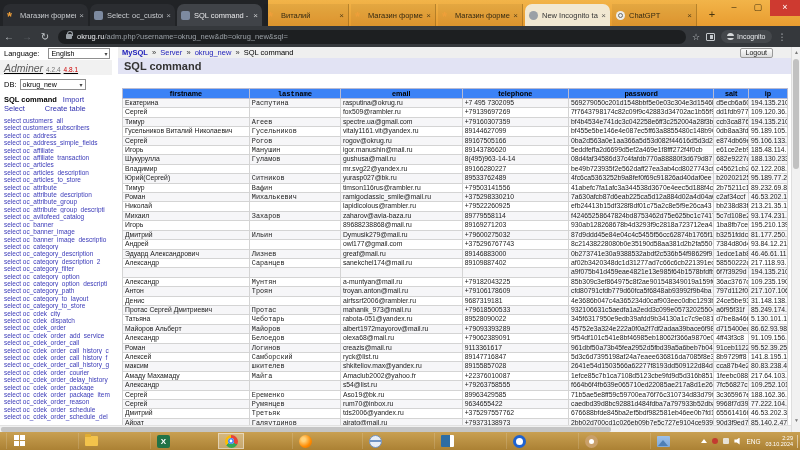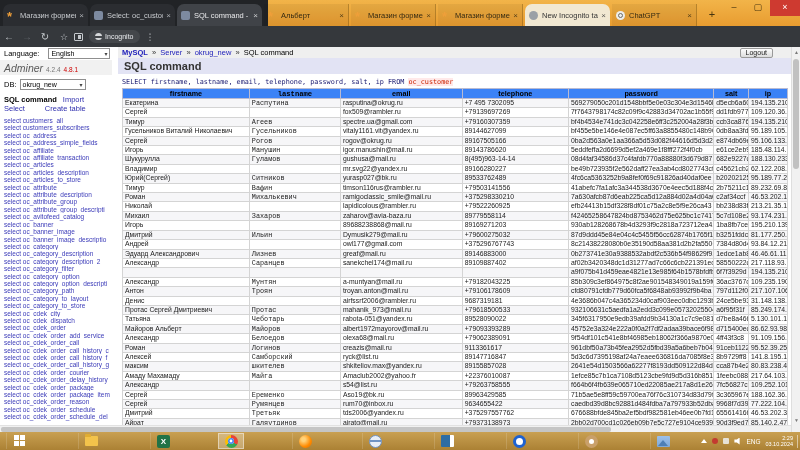--- a/index.html
+++ b/index.html
@@ -58,21 +58,21 @@
 
   
   .page { position:absolute; left:0; top:47px; width:791px; height:378px; background:#fff; overflow:hidden; }
 
   .sidebar { position:absolute; left:0; top:0; width:118px; height:378px; }
   .lang-row { position:absolute; left:4px; top:1px; font-size:7.5px; color:#000; display:flex; align-items:center; gap:9px; }
   .mini-select { display:inline-flex; justify-content:space-between; align-items:center; border:1px solid #8f8f8f;
                  background:#fff; font-size:7px; height:11px; padding:0 2px; }
   .mini-select .arr { color:#444; font-size:6px; margin-left:3px; }
   .logo-band { position:absolute; left:0; top:13px; width:112px; height:15px; background:#f1f1f1;
-               display:flex; align-items:baseline; padding:2px 4px; gap:3px; }
+               display:flex; align-items:baseline; padding:2px 4px; gap:3px;text-decoration:underline; }
   .logo-name { font-style:italic; font-size:10.5px; color:#5a5a5a; }
   .logo-ver { font-size:6.5px; color:#777; }
   .logo-new { font-size:6.5px; color:#cc0000; }
   .db-row { position:absolute; left:4px; top:32px; font-size:7.5px; display:flex; align-items:center; gap:3px; }
   .nav-links { position:absolute; left:4px; top:48px; font-size:7.5px; line-height:9px; width:112px; }
   .nav-links .cur { font-weight:bold; color:#000; margin-right:6px; }
   .nav-links a { color:#2f2fae; text-decoration:none; margin-right:20px; }
   .table-list { position:absolute; left:4px; top:70px; width:114px; }
   .slink { display:block; font-size:6.5px; line-height:7.4px; color:#3a3ab8; text-decoration:none;
            white-space:nowrap; overflow:hidden; }
@@ -168,21 +168,21 @@
           <span class="tab-title">Select: oc_customer - Adminer</span>
           <span class="tab-x">×</span>
         </div>
         <div class="tab active" style="left: 177px;">
           <span class="fav adminer"></span>
           <span class="tab-title">SQL command - Adminer</span>
           <span class="tab-x">×</span>
         </div>
         <div class="tab amber" style="left: 264px;">
           <span class="fav star-orange"></span>
-          <span class="tab-title">Альберт</span>
+          <span class="tab-title">Виталий</span>
           <span class="tab-x">×</span>
         </div>
         <div class="tab amber" style="left: 351px;">
           <span class="fav star-orange"></span>
           <span class="tab-title">Магазин форменной оде</span>
           <span class="tab-x">×</span>
         </div>
         <div class="tab amber" style="left: 438px;">
           <span class="fav star-orange"></span>
           <span class="tab-title">Магазин форменной оде</span>
@@ -202,20 +202,25 @@
     <div class="newtab-btn">+</div>
     <div class="win-btn win-min">–</div>
     <div class="win-btn win-max">▢</div>
     <div class="win-btn win-close">×</div>
   </div>
 
   <div class="toolbar">
     <div class="navbtn">←</div>
     <div class="navbtn disabled">→</div>
     <div class="navbtn">↻</div>
+    <div class="urlbar">
+      <span class="lockicon"></span>
+      <span class="url-domain">okrug.ru</span>
+      <span class="url-path">/adm.php?username=okrug_new&amp;db=okrug_new&amp;sql=</span>
+    </div>
     <div class="tb-right">
       <span class="staricon">☆</span>
       <span class="panelicon"></span>
       <span class="incog-chip">
         <span class="incog-glyph"></span>
         <span class="incog-text">Incognito</span>
       </span>
       <span class="menuicon">⋮</span>
     </div>
   </div>
@@ -296,23 +301,20 @@
         <span class="b-srv">MySQL</span>
         <span class="b-sep">»</span>
         <span class="b-link">Server</span>
         <span class="b-sep">»</span>
         <span class="b-link">okrug_new</span>
         <span class="b-sep">»</span>
         <span class="b-cur">SQL command</span>
       </div>
       <button class="logout-btn">Logout</button>
       <div class="h2-band">SQL command</div>
-      <div class="sql-line">
-        <span>SELECT firstname, lastname, email, telephone, password, salt, ip FROM </span><span class="sql-table">oc_customer</span>
-      </div>
       <div class="table-wrap">
         <table class="result">
           <thead>
               <tr>
                 <th>firstname</th>
                 <th>lastname</th>
                 <th>email</th>
                 <th>telephone</th>
                 <th>password</th>
                 <th>salt</th>

